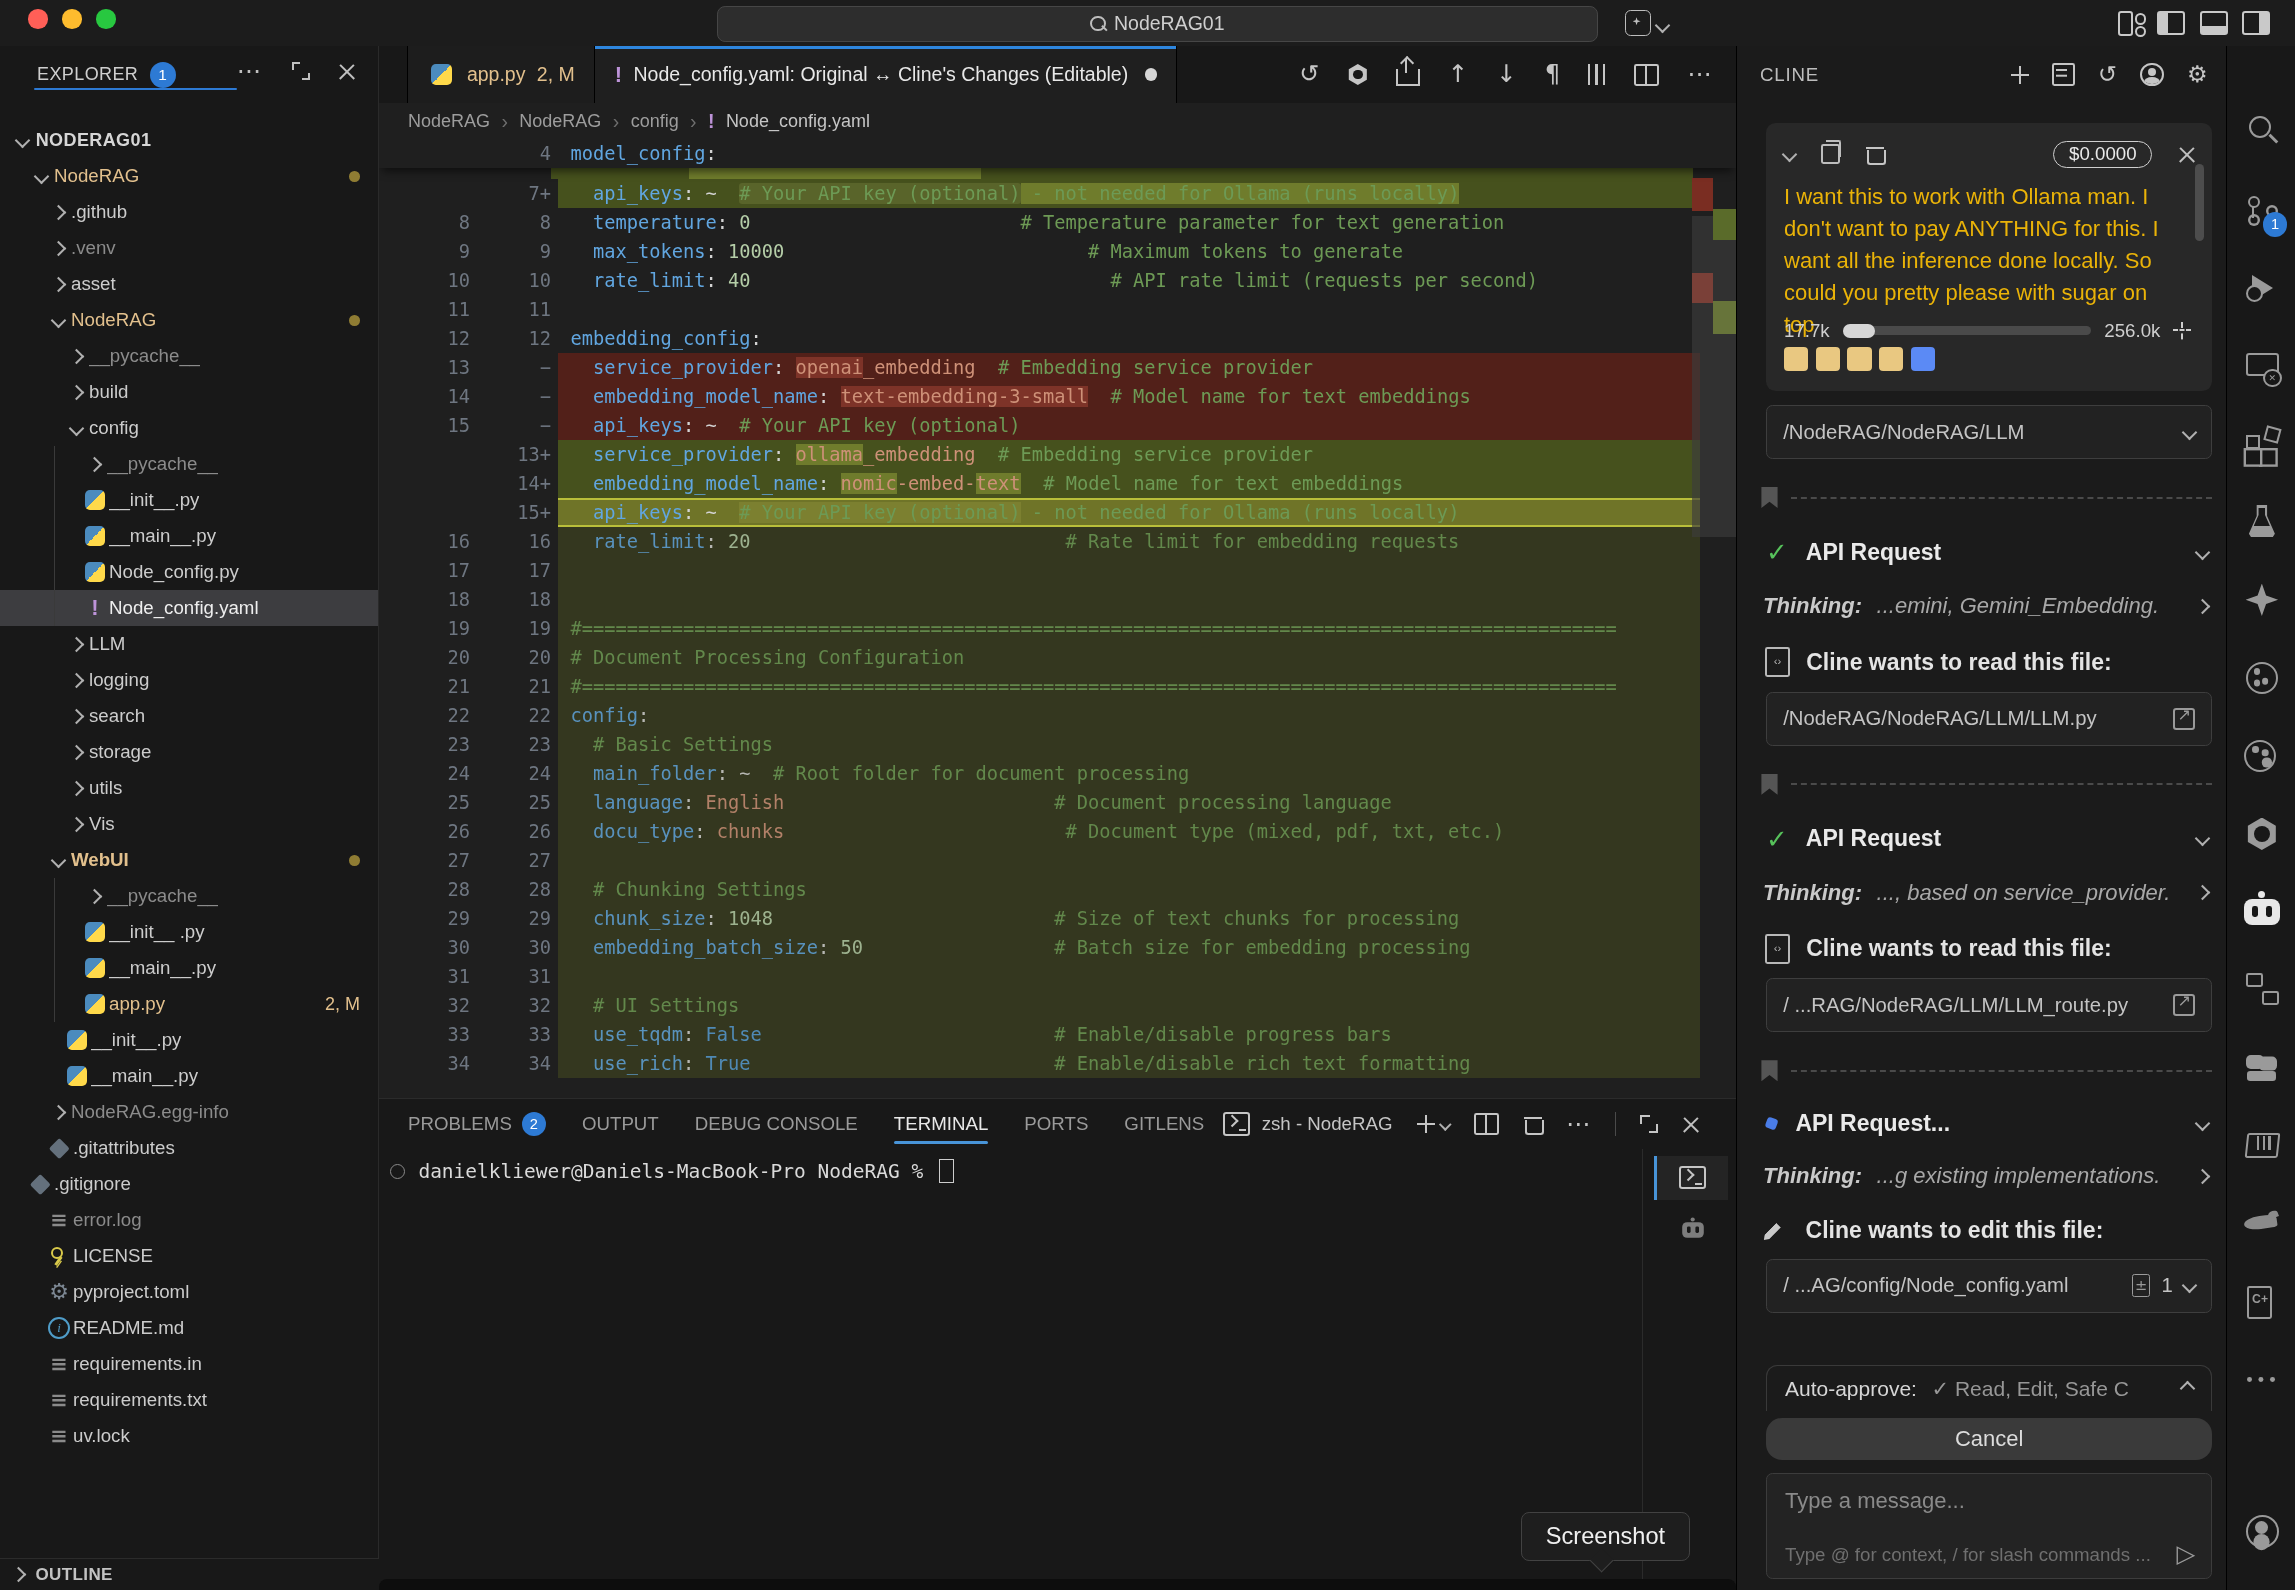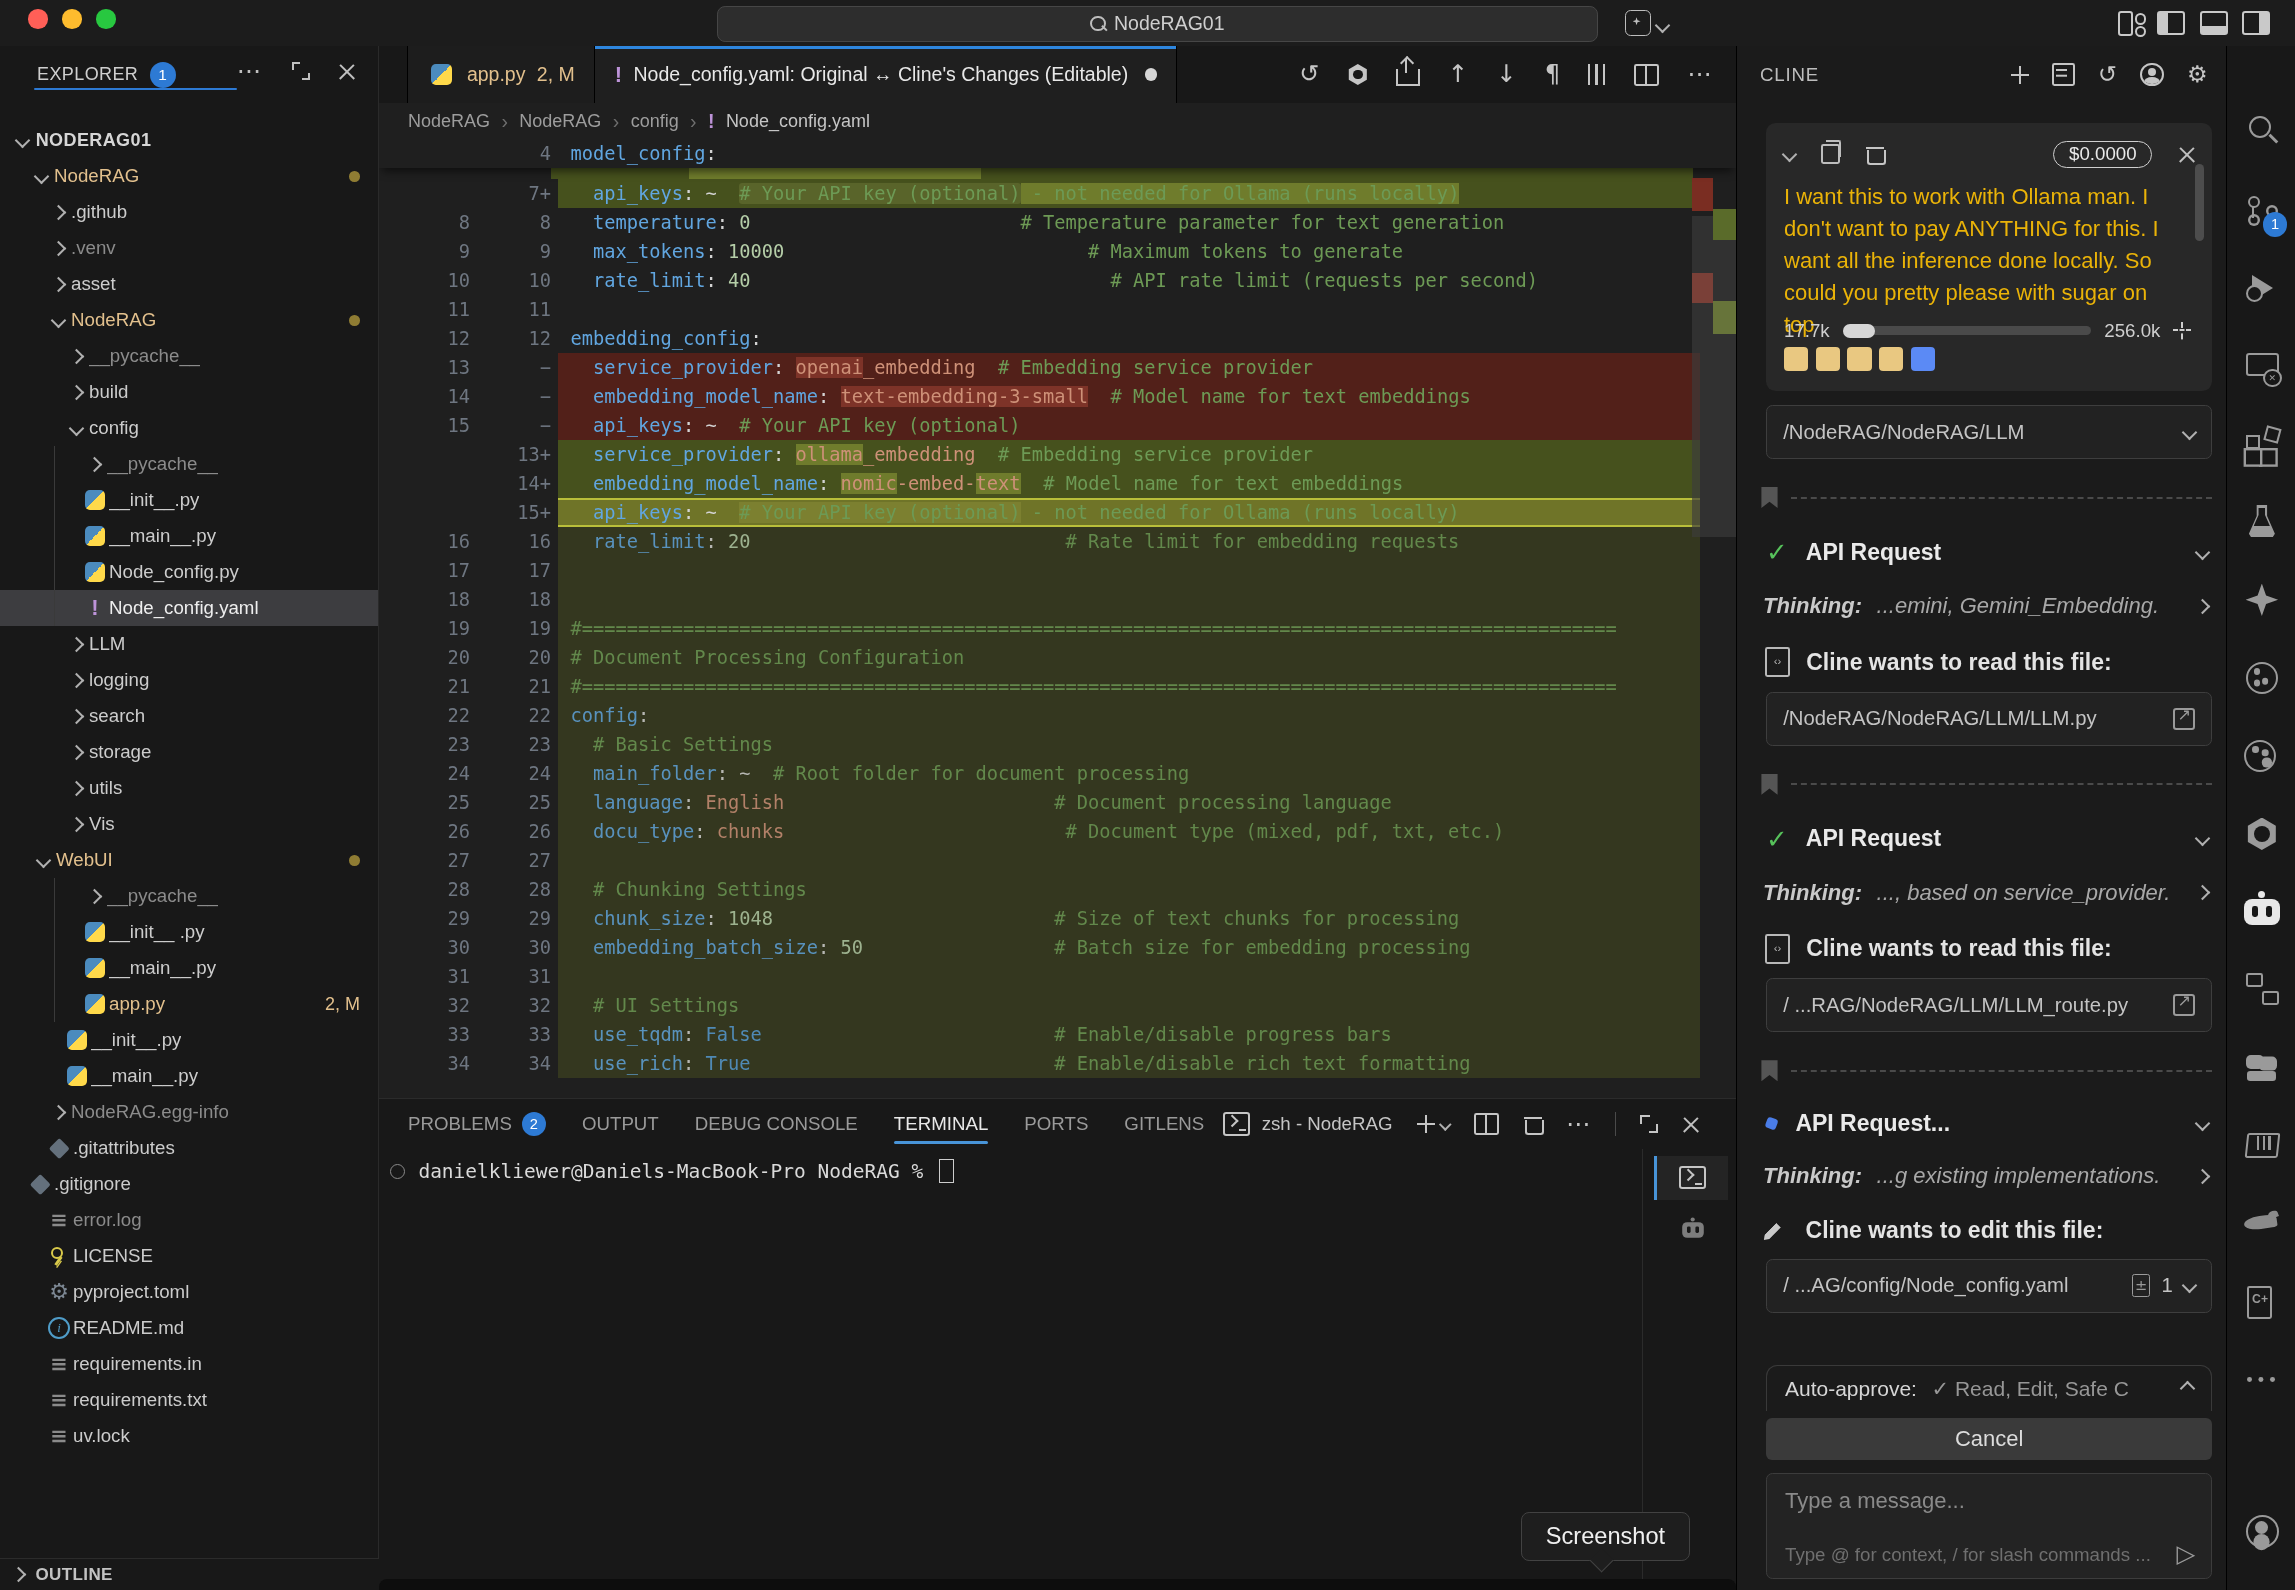--- a/index.html
+++ b/index.html
@@ -228,21 +228,21 @@
     font-size:11.4px;text-align:center;line-height:24.4px;flex:none;}
   .pencil-ico{width:24.4px;height:24.4px;position:relative;flex:none;}
   .pencil-ico::before{content:"";position:absolute;left:3.2px;top:3.2px;width:6.5px;height:21px;background:#c9c9c9;
     clip-path:polygon(0 0,100% 0,100% 78%,50% 100%,0 78%);transform:rotate(45deg);}
 
   .bottom-cluster{position:absolute;left:0;bottom:0;width:490px;}
   .autoapprove{margin:0 14.6px 0 29px;height:45px;border:1.6px solid #3a3a3a;border-bottom:none;border-radius:11.4px 11.4px 0 0;
     display:flex;align-items:center;padding:0 18px;gap:14.6px;font-size:21px;}
   .aa-label{color:#d6d6d6;}
   .aa-value{color:#979797;overflow:hidden;white-space:nowrap;text-overflow:ellipsis;flex:1;}
-  .cancel-btn{margin:6.5px 14.6px 0 29px;height:42px;background:#3a3a3a;border-radius:6px;display:flex;align-items:center;
+  .cancel-btn{margin:6.5px 14.6px 0 29px;height:42px;background:#3a3a3a;border-radius:16px;display:flex;align-items:center;
     justify-content:center;font-size:22px;color:#dcdcdc;}
   .input-box{margin:13px 14.6px 11.4px 29px;height:104px;border:1.2px solid #3c3c3c;background:#232323;border-radius:6.5px;position:relative;}
   .input-ph{position:absolute;left:18px;top:14.6px;font-size:22px;color:#8a8a8a;}
   .input-hint{position:absolute;left:18px;bottom:11.4px;font-size:18.7px;color:#6f6f6f;}
   .send-ico{position:absolute;right:16.2px;bottom:9.7px;color:#9a9a9a;font-size:24.4px;font-family:"DejaVu Sans",sans-serif;}
 
   
   .activity{position:absolute;left:2226px;top:46px;width:70px;height:1544px;background:#181818;border-left:0.8px solid #000;}
   .ab-item{position:absolute;left:0;width:70px;height:62px;display:flex;align-items:center;justify-content:center;color:#9a9a9a;}
   .ab-badge{position:absolute;right:9.7px;bottom:6.5px;background:#2d7ad4;color:#fff;border-radius:50%;width:24.4px;height:24.4px;
@@ -457,21 +457,21 @@
             <span class="chev right"></span>
           </span>
           <span class="lbl">utils</span>
         </div>
         <div class="trow" style="padding-left: 63px;">
           <span class="chevslot">
             <span class="chev right"></span>
           </span>
           <span class="lbl">Vis</span>
         </div>
-        <div class="trow gold" style="padding-left: 30px;">
+        <div class="trow gold" style="padding-left: 45px; font-weight: bold;">
           <span class="chevslot">
             <span class="chev down"></span>
           </span>
           <span class="lbl">WebUI</span>
           <span class="tdot"></span>
         </div>
         <div class="trow dim guide" style="padding-left: 81px;">
           <span class="chevslot">
             <span class="chev right"></span>
           </span>

